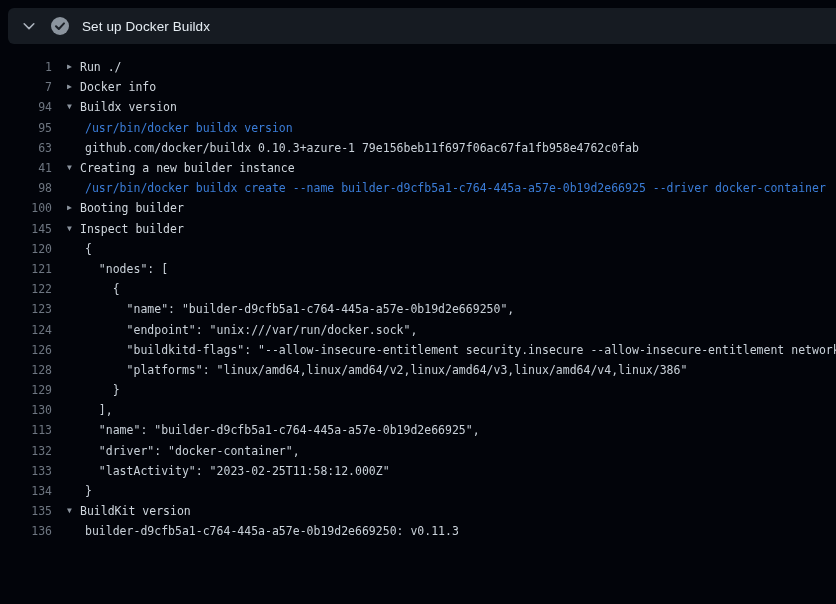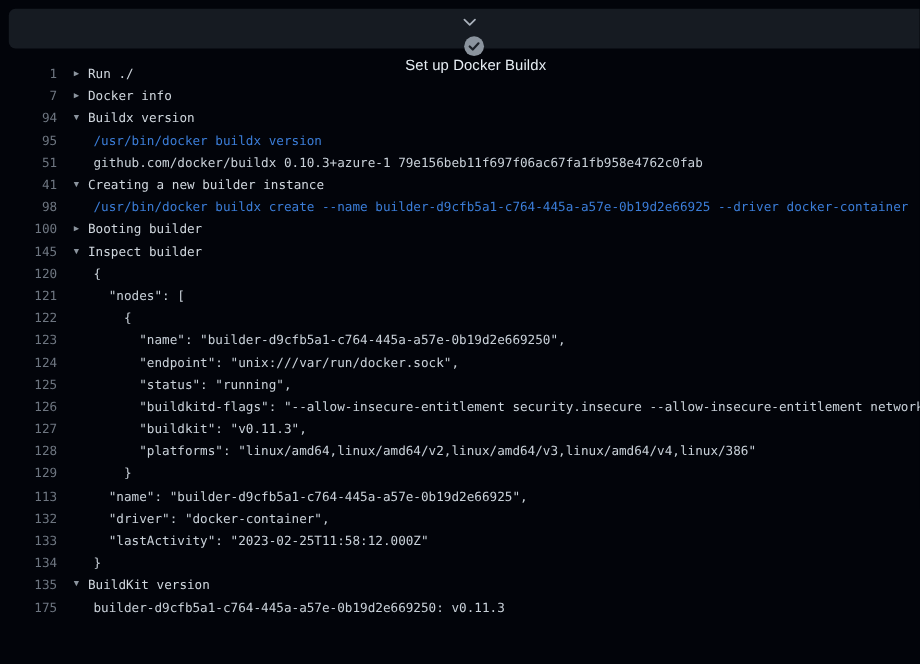--- a/index.html
+++ b/index.html
@@ -19,21 +19,20 @@
     left: 8px;
     right: 0;
     height: 36px;
     background: var(--header_bg, #161b22);
     border-radius: 6px 0 0 6px;
     display: flex;
     align-items: center;
     padding-left: 9px;
     font-family: "Liberation Sans", sans-serif;
     cursor: pointer;
-    flex-direction: column;
   }
   .chev-btn {
     width: 24px;
     height: 24px;
     display: flex;
     align-items: center;
     justify-content: center;
     flex: none;
   }
   .status-circle {
@@ -108,34 +107,33 @@
     </svg>
   </span>
   <span class="step-title">Set up Docker Buildx</span>
 </div>
 
 <div class="log" id="log-rows">
     <div class="row"><span class="num">1</span><span class="arrow">▶</span><span class="label">Run ./</span></div>
     <div class="row"><span class="num">7</span><span class="arrow">▶</span><span class="label">Docker info</span></div>
     <div class="row"><span class="num">94</span><span class="arrow">▼</span><span class="label">Buildx version</span></div>
     <div class="row"><span class="num">95</span><span class="txt cmd">/usr/bin/docker buildx version</span></div>
-    <div class="row"><span class="num">51</span><span class="txt out">github.com/docker/buildx 0.10.3+azure-1 79e156beb11f697f06ac67fa1fb958e4762c0fab</span></div>
+    <div class="row"><span class="num">63</span><span class="txt out">github.com/docker/buildx 0.10.3+azure-1 79e156beb11f697f06ac67fa1fb958e4762c0fab</span></div>
     <div class="row"><span class="num">41</span><span class="arrow">▼</span><span class="label">Creating a new builder instance</span></div>
     <div class="row"><span class="num">98</span><span class="txt cmd">/usr/bin/docker buildx create --name builder-d9cfb5a1-c764-445a-a57e-0b19d2e66925 --driver docker-container</span></div>
     <div class="row"><span class="num">100</span><span class="arrow">▶</span><span class="label">Booting builder</span></div>
     <div class="row"><span class="num">145</span><span class="arrow">▼</span><span class="label">Inspect builder</span></div>
     <div class="row"><span class="num">120</span><span class="txt out">{</span></div>
     <div class="row"><span class="num">121</span><span class="txt out">  "nodes": [</span></div>
     <div class="row"><span class="num">122</span><span class="txt out">    {</span></div>
     <div class="row"><span class="num">123</span><span class="txt out">      "name": "builder-d9cfb5a1-c764-445a-a57e-0b19d2e669250",</span></div>
     <div class="row"><span class="num">124</span><span class="txt out">      "endpoint": "unix:///var/run/docker.sock",</span></div>
-    <div class="row"><span class="num">125</span><span class="txt out">      "status": "running",</span></div>
     <div class="row"><span class="num">126</span><span class="txt out">      "buildkitd-flags": "--allow-insecure-entitlement security.insecure --allow-insecure-entitlement network.host",</span></div>
-    <div class="row"><span class="num">127</span><span class="txt out">      "buildkit": "v0.11.3",</span></div>
     <div class="row"><span class="num">128</span><span class="txt out">      "platforms": "linux/amd64,linux/amd64/v2,linux/amd64/v3,linux/amd64/v4,linux/386"</span></div>
     <div class="row"><span class="num">129</span><span class="txt out">    }</span></div>
+    <div class="row"><span class="num">130</span><span class="txt out">  ],</span></div>
     <div class="row"><span class="num">113</span><span class="txt out">  "name": "builder-d9cfb5a1-c764-445a-a57e-0b19d2e66925",</span></div>
     <div class="row"><span class="num">132</span><span class="txt out">  "driver": "docker-container",</span></div>
     <div class="row"><span class="num">133</span><span class="txt out">  "lastActivity": "2023-02-25T11:58:12.000Z"</span></div>
     <div class="row"><span class="num">134</span><span class="txt out">}</span></div>
     <div class="row"><span class="num">135</span><span class="arrow">▼</span><span class="label">BuildKit version</span></div>
-    <div class="row"><span class="num">175</span><span class="txt out">builder-d9cfb5a1-c764-445a-a57e-0b19d2e669250: v0.11.3</span></div>
+    <div class="row"><span class="num">136</span><span class="txt out">builder-d9cfb5a1-c764-445a-a57e-0b19d2e669250: v0.11.3</span></div>
   </div>
 
 </body></html>

